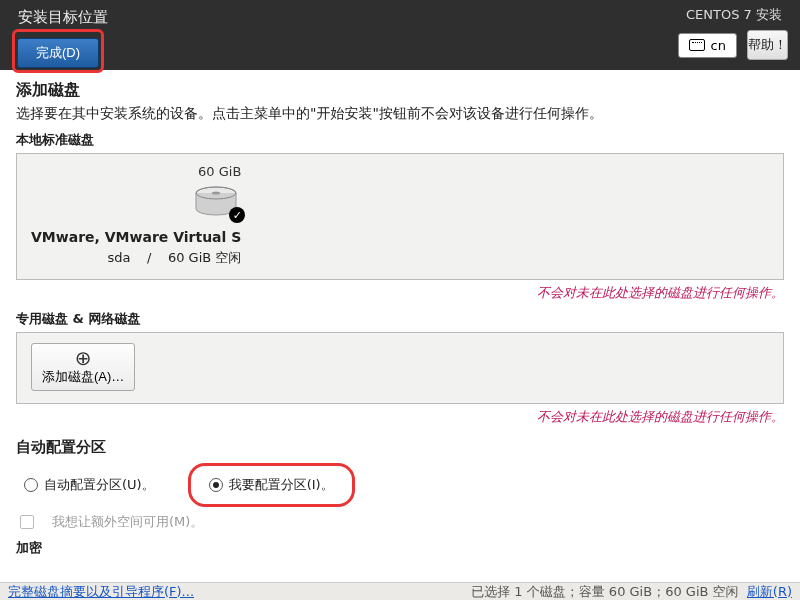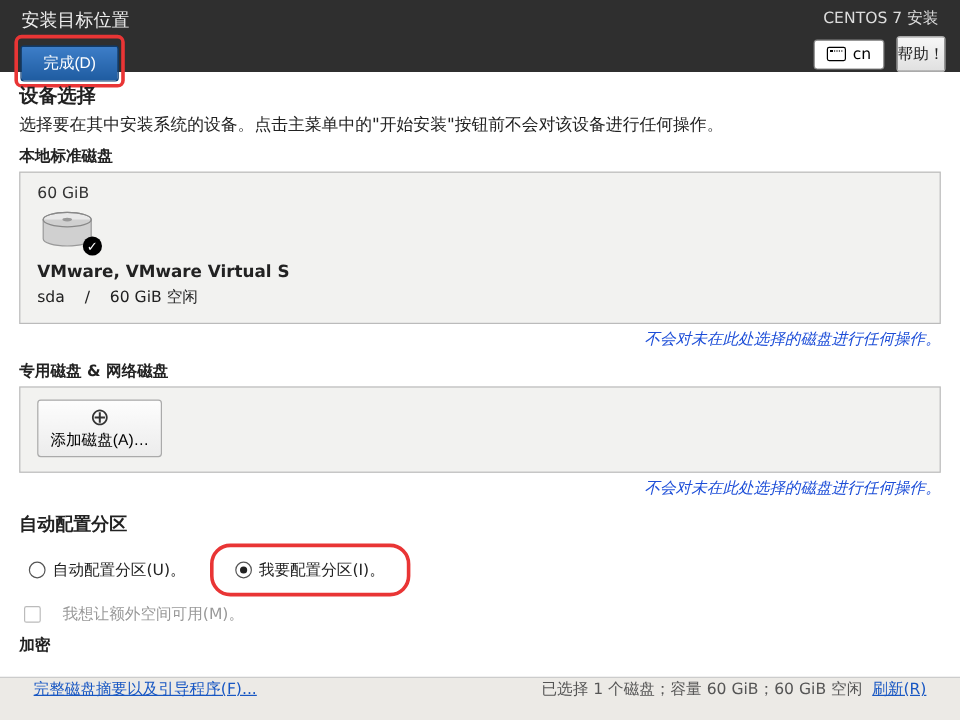--- a/index.html
+++ b/index.html
@@ -1,59 +1,59 @@
 <!DOCTYPE html>
 <html><head>
   <meta charset="utf-8">
   <style>
     * { margin: 0; padding: 0; box-sizing: border-box; }
     body { font-family: "DejaVu Sans", "Microsoft YaHei", sans-serif; font-size: 13px; width: 800px; height: 600px; overflow: hidden; background: #fff; color: #222; }
     
-    .topbar { background: #2f2f2f; color: #fff; height: 60px; display: flex; justify-content: space-between; padding: 6px 12px 0 12px; }
+    .topbar { background: #2f2f2f; color: #fff; height: 70px; display: flex; justify-content: space-between; padding: 6px 12px 0 12px; }
     .topbar-left { display: flex; flex-direction: column; align-items: flex-start; }
     .topbar-title { font-size: 15px; color: #eee; padding: 2px 6px; }
     .done-btn { background: linear-gradient(#3d7ec8, #1f5ca1); color: #fff; border: 1px solid #0a3c73; border-radius: 3px; padding: 5px 18px; margin-top: 4px; font-size: 13px; cursor: pointer; }
     .red-box { border: 3px solid #e93535; border-radius: 6px; padding: 2px; display: inline-block; }
     .topbar-right { display: flex; flex-direction: column; align-items: flex-end; gap: 6px; }
     .installer-name { color: #ddd; font-size: 13px; padding-right: 6px; }
     .right-controls { display: flex; gap: 10px; align-items: center; }
     .kb-indicator { background: #fff; color: #000; padding: 4px 10px; border-radius: 3px; display: flex; align-items: center; gap: 6px; font-size: 13px; border: 1px solid #888; text-align: center; }
     .kb-icon { display: inline-block; width: 16px; height: 12px; border: 1.5px solid #000; border-radius: 2px; position: relative; }
     .kb-icon::before { content: ""; position: absolute; left: 2px; top: 2px; right: 2px; height: 3px; border-top: 1px dotted #000; }
     .help-btn { background: linear-gradient(#f7f7f7, #e0e0e0); color: #222; border: 1px solid #aaa; border-radius: 3px; padding: 5px 0; cursor: pointer; font-size: 13px; }
     
     .content { padding: 10px 16px 0 16px; height: calc(100% - 70px - 36px); overflow: hidden; }
     .section-title { font-size: 16px; font-weight: bold; margin-bottom: 4px; }
     .section-desc { font-size: 14px; margin-bottom: 8px; }
     .subheader { font-size: 13px; font-weight: bold; margin: 6px 0 4px 0; }
     
     .disk-panel { border: 1px solid #bbb; background: #f2f2f0; padding: 10px 14px 12px 14px; margin-bottom: 4px; }
-    .disk-item { display: inline-flex; flex-direction: column; align-items: flex-start; gap: 4px; }
+    .disk-item { display: inline-flex; flex-direction: column; align-items: flex-end; gap: 4px; }
     .disk-capacity { font-size: 13px; color: #333; }
     .disk-graphic { width: 50px; height: 36px; position: relative; }
     .disk-graphic svg { width: 100%; height: 100%; }
     .disk-check { position: absolute; right: -4px; bottom: -4px; width: 16px; height: 16px; background: #000; border-radius: 50%; color: #fff; display: flex; align-items: center; justify-content: center; font-size: 11px; }
     .disk-name { font-weight: bold; font-size: 14px; margin-top: 6px; }
     .disk-detail { font-size: 13px; color: #222; }
-    .hint { text-align: right; font-style: italic; color: #1d4ed8; font-size: 13px; margin: 4px 0 8px 0; }
+    .hint { text-align: right; font-style: italic; color: #be185d; font-size: 13px; margin: 4px 0 8px 0; }
     
     .add-disk-btn { background: linear-gradient(#fdfdfd, #ececec); border: 1px solid #aaa; border-radius: 3px; padding: 4px 10px; display: inline-flex; flex-direction: column; align-items: center; cursor: pointer; font-size: 13px; }
     .add-disk-icon { font-size: 20px; line-height: 1; color: #333; }
     
     .storage-title { font-size: 15px; font-weight: bold; margin-top: 12px; margin-bottom: 6px; }
     .partition-row { display: flex; align-items: center; gap: 12px; margin-bottom: 6px; }
     .radio-group { display: flex; align-items: center; gap: 6px; padding: 4px 8px; }
-    .radio-group.highlighted { border: 3px solid #e93535; border-radius: 17px; padding: 10px 18px; }
+    .radio-group.highlighted { border: 3px solid #e93535; border-radius: 17px; padding: 10px 18px; margin-left: 13px; }
     .radio { width: 14px; height: 14px; border: 1.5px solid #555; border-radius: 50%; display: inline-flex; align-items: center; justify-content: center; }
     .radio.checked::after { content: ""; width: 6px; height: 6px; background: #222; border-radius: 50%; }
     .checkbox-row { display: flex; align-items: center; gap: 18px; color: #999; margin-left: 4px; }
     .checkbox { width: 14px; height: 14px; border: 1.5px solid #bbb; border-radius: 2px; }
     .encrypt-label { font-weight: bold; font-size: 13px; margin-top: 8px; }
     
-    .footer { position: absolute; bottom: 0; left: 0; right: 0; height: 36px; background: #eceae6; border-top: 1px solid #ccc; display: flex; justify-content: space-between; padding: 0 28px; font-size: 13px; }
+    .footer { position: absolute; bottom: 0; left: 0; right: 0; height: 18px; background: #eceae6; border-top: 1px solid #ccc; display: flex; justify-content: space-between; align-items: center; padding: 0 8px; font-size: 13px; }
     .footer-link { color: #1857c3; text-decoration: underline; cursor: pointer; }
     .footer-status { color: #555; }
   </style>
 </head>
 <body>
 
 <div class="topbar">
   <div class="topbar-left">
     <div class="topbar-title">安装目标位置</div>
     <span class="red-box">
@@ -66,21 +66,21 @@
       <div class="kb-indicator">
         <span class="kb-icon"></span>
         <span>cn</span>
       </div>
       <button class="help-btn">帮助！</button>
     </div>
   </div>
 </div>
 
 <div class="content">
-  <div class="section-title">设备选择</div>
+  <div class="section-title">添加磁盘</div>
   <div class="section-desc">选择要在其中安装系统的设备。点击主菜单中的"开始安装"按钮前不会对该设备进行任何操作。</div>
 
   <div class="subheader">本地标准磁盘</div>
   <div class="disk-panel">
     <div class="disk-item">
       <div class="disk-capacity">60 GiB</div>
       <div class="disk-graphic">
         <svg viewBox="0 0 50 36">
           <ellipse cx="25" cy="10" rx="20" ry="6" fill="#e8e8e8" stroke="#999"></ellipse>
           <path d="M5 10 L5 26 A20 6 0 0 0 45 26 L45 10" fill="#d0d0d0" stroke="#999"></path>

